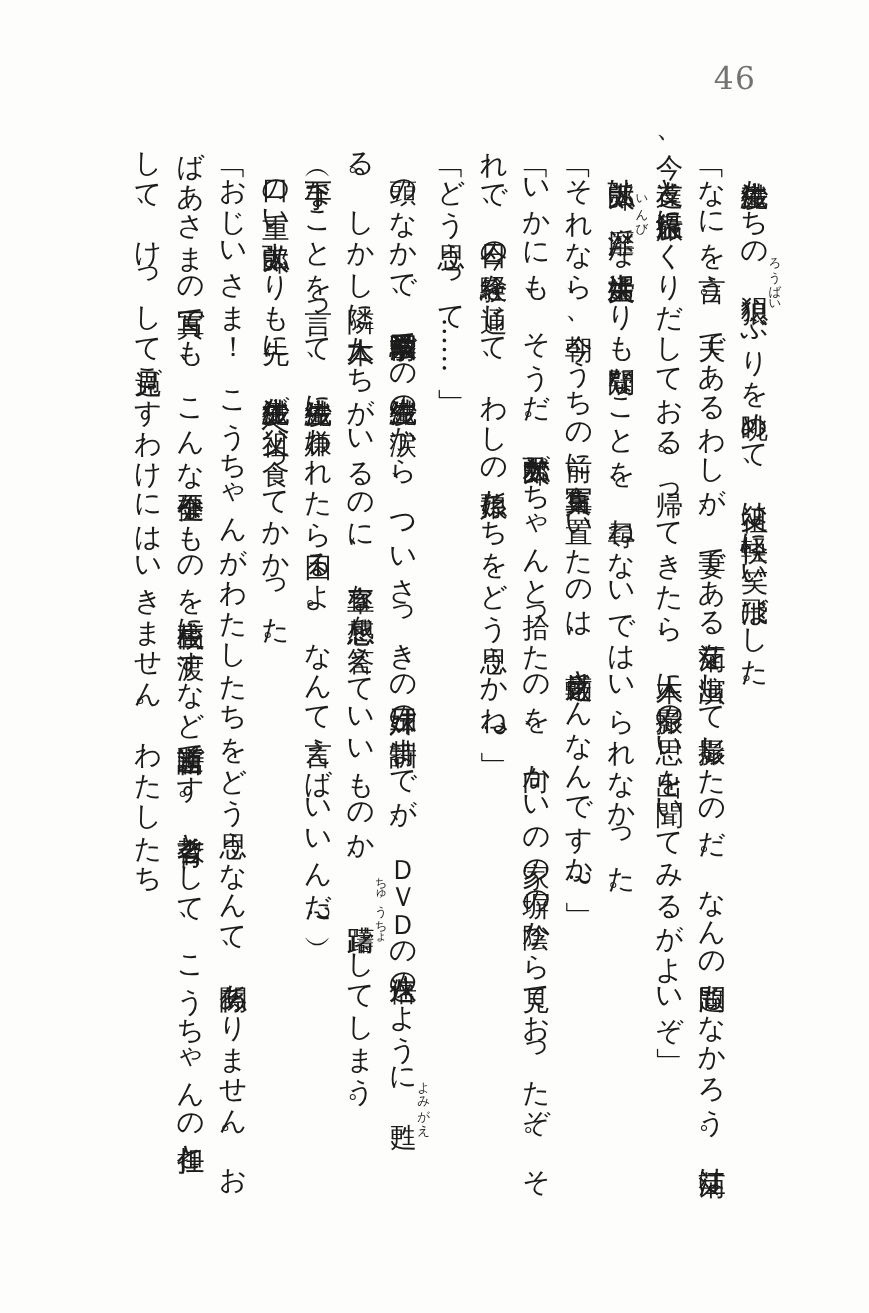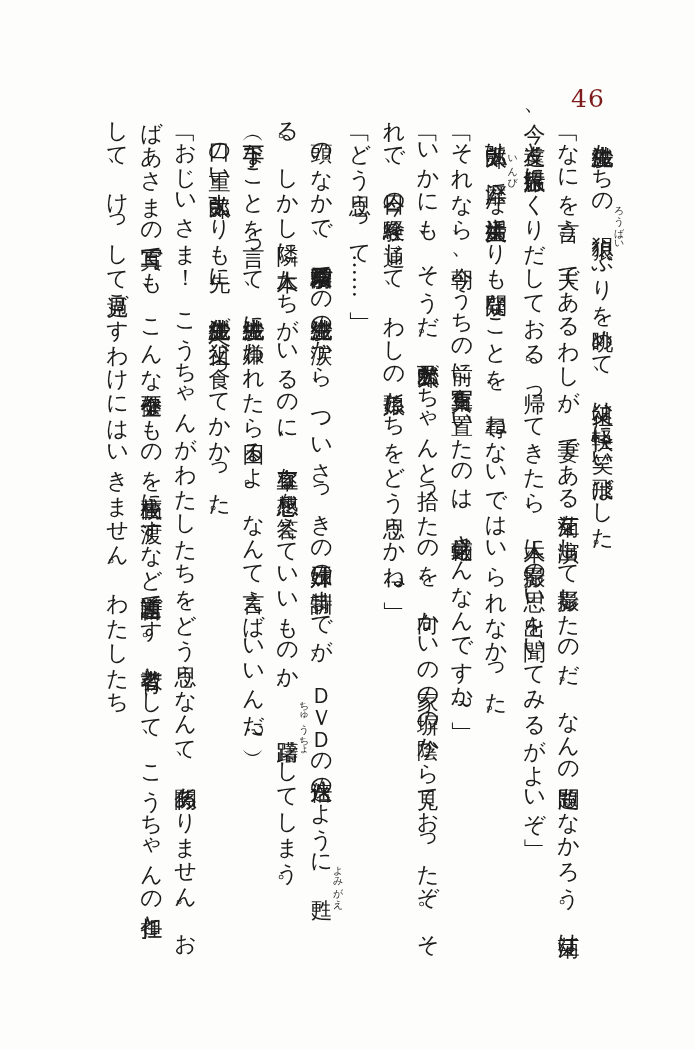--- a/index.html
+++ b/index.html
@@ -20,23 +20,22 @@
     background: #fdfdfc;
   }
   .page-number {
     position: absolute;
     top: 48px;
     left: 566px;
     width: 44px;
     text-align: center;
     font-size: 25px;
     font-style: normal;
-    color: #7f1d1d;
+    color: #737373;
     letter-spacing: 1px;
-    margin-top: 36px;
   }
   .text-area {
     position: absolute;
     top: 106px;
     right: 71px;
     height: 840px;
     writing-mode: vertical-rl;
     text-orientation: mixed;
     font-size: 22px;
     line-height: 34px;

